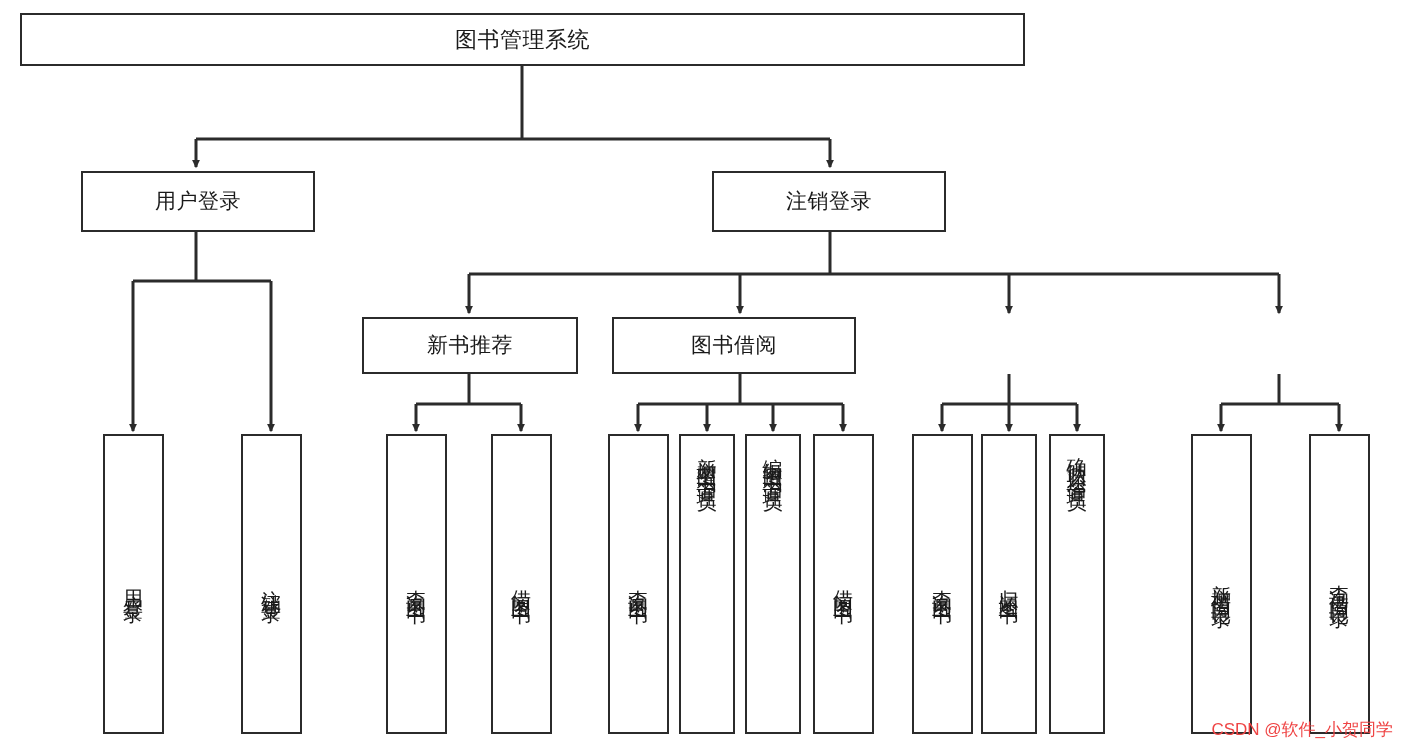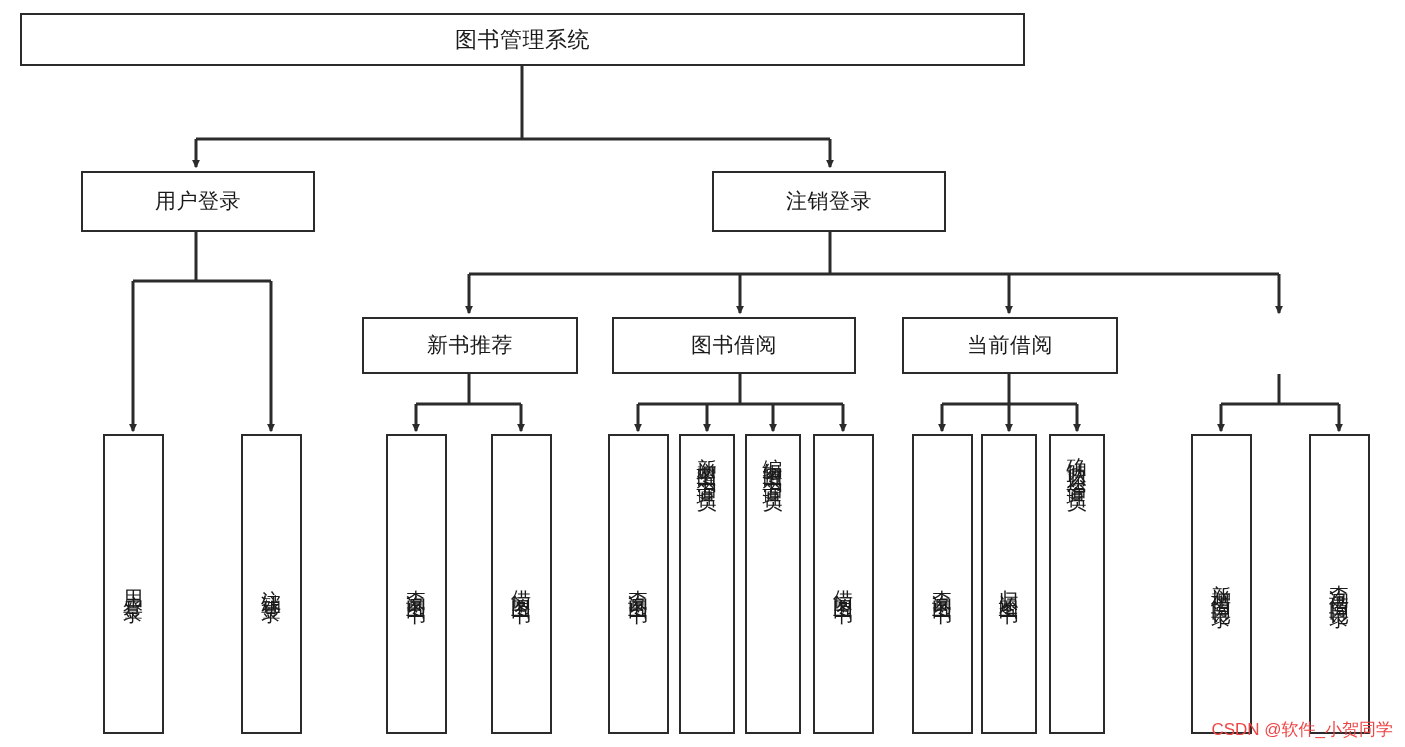--- a/index.html
+++ b/index.html
@@ -147,23 +147,20 @@
   </div>
 
   <div class="node horiz" style="left:362px; top:317px; width:216px; height:57px;">
     <span class="node-label">新书推荐</span>
   </div>
 
   <div class="node horiz" style="left:612px; top:317px; width:244px; height:57px;">
     <span class="node-label">图书借阅</span>
   </div>
 
-  <div class="node horiz" style="left:902px; top:317px; width:216px; height:57px;">
-    <span class="node-label">当前借阅</span>
-  </div>
 
 
   <div class="node vert centered" style="left:103px; top:434px; width:61px; height:300px;">
     <span class="node-label">用户登录</span>
   </div>
 
   <div class="node vert centered" style="left:241px; top:434px; width:61px; height:300px;">
     <span class="node-label">注销登录</span>
   </div>
 

